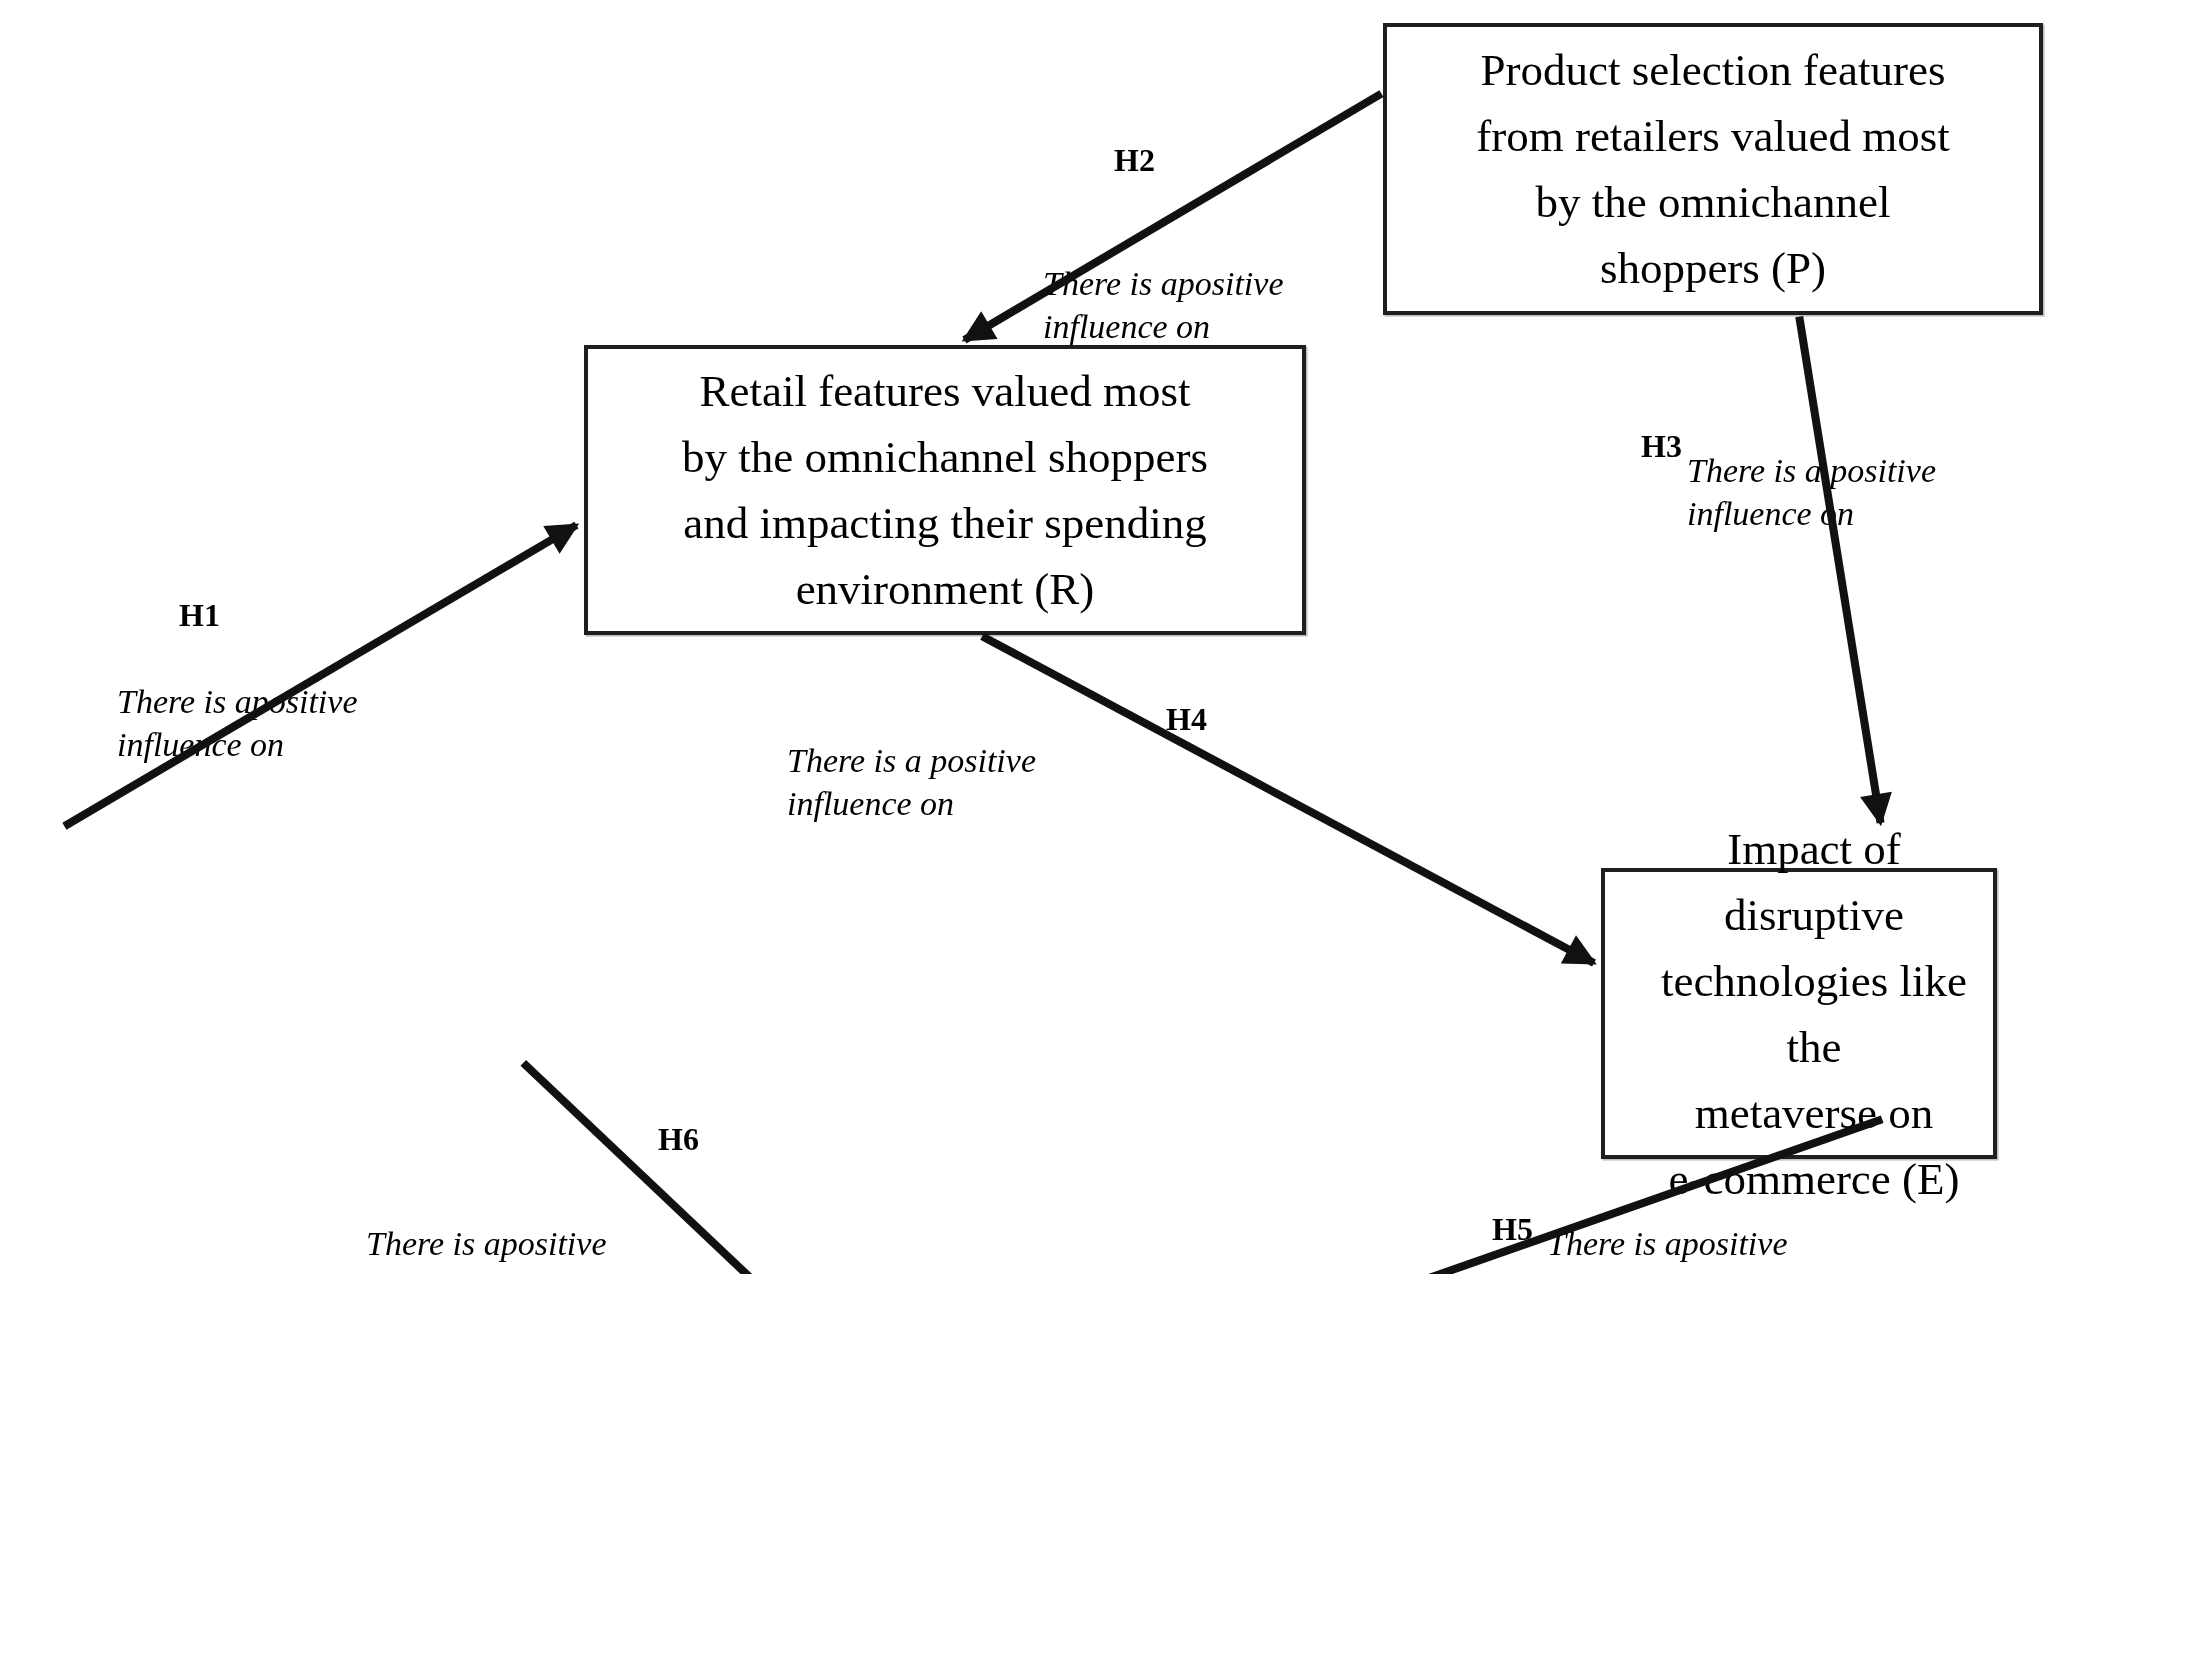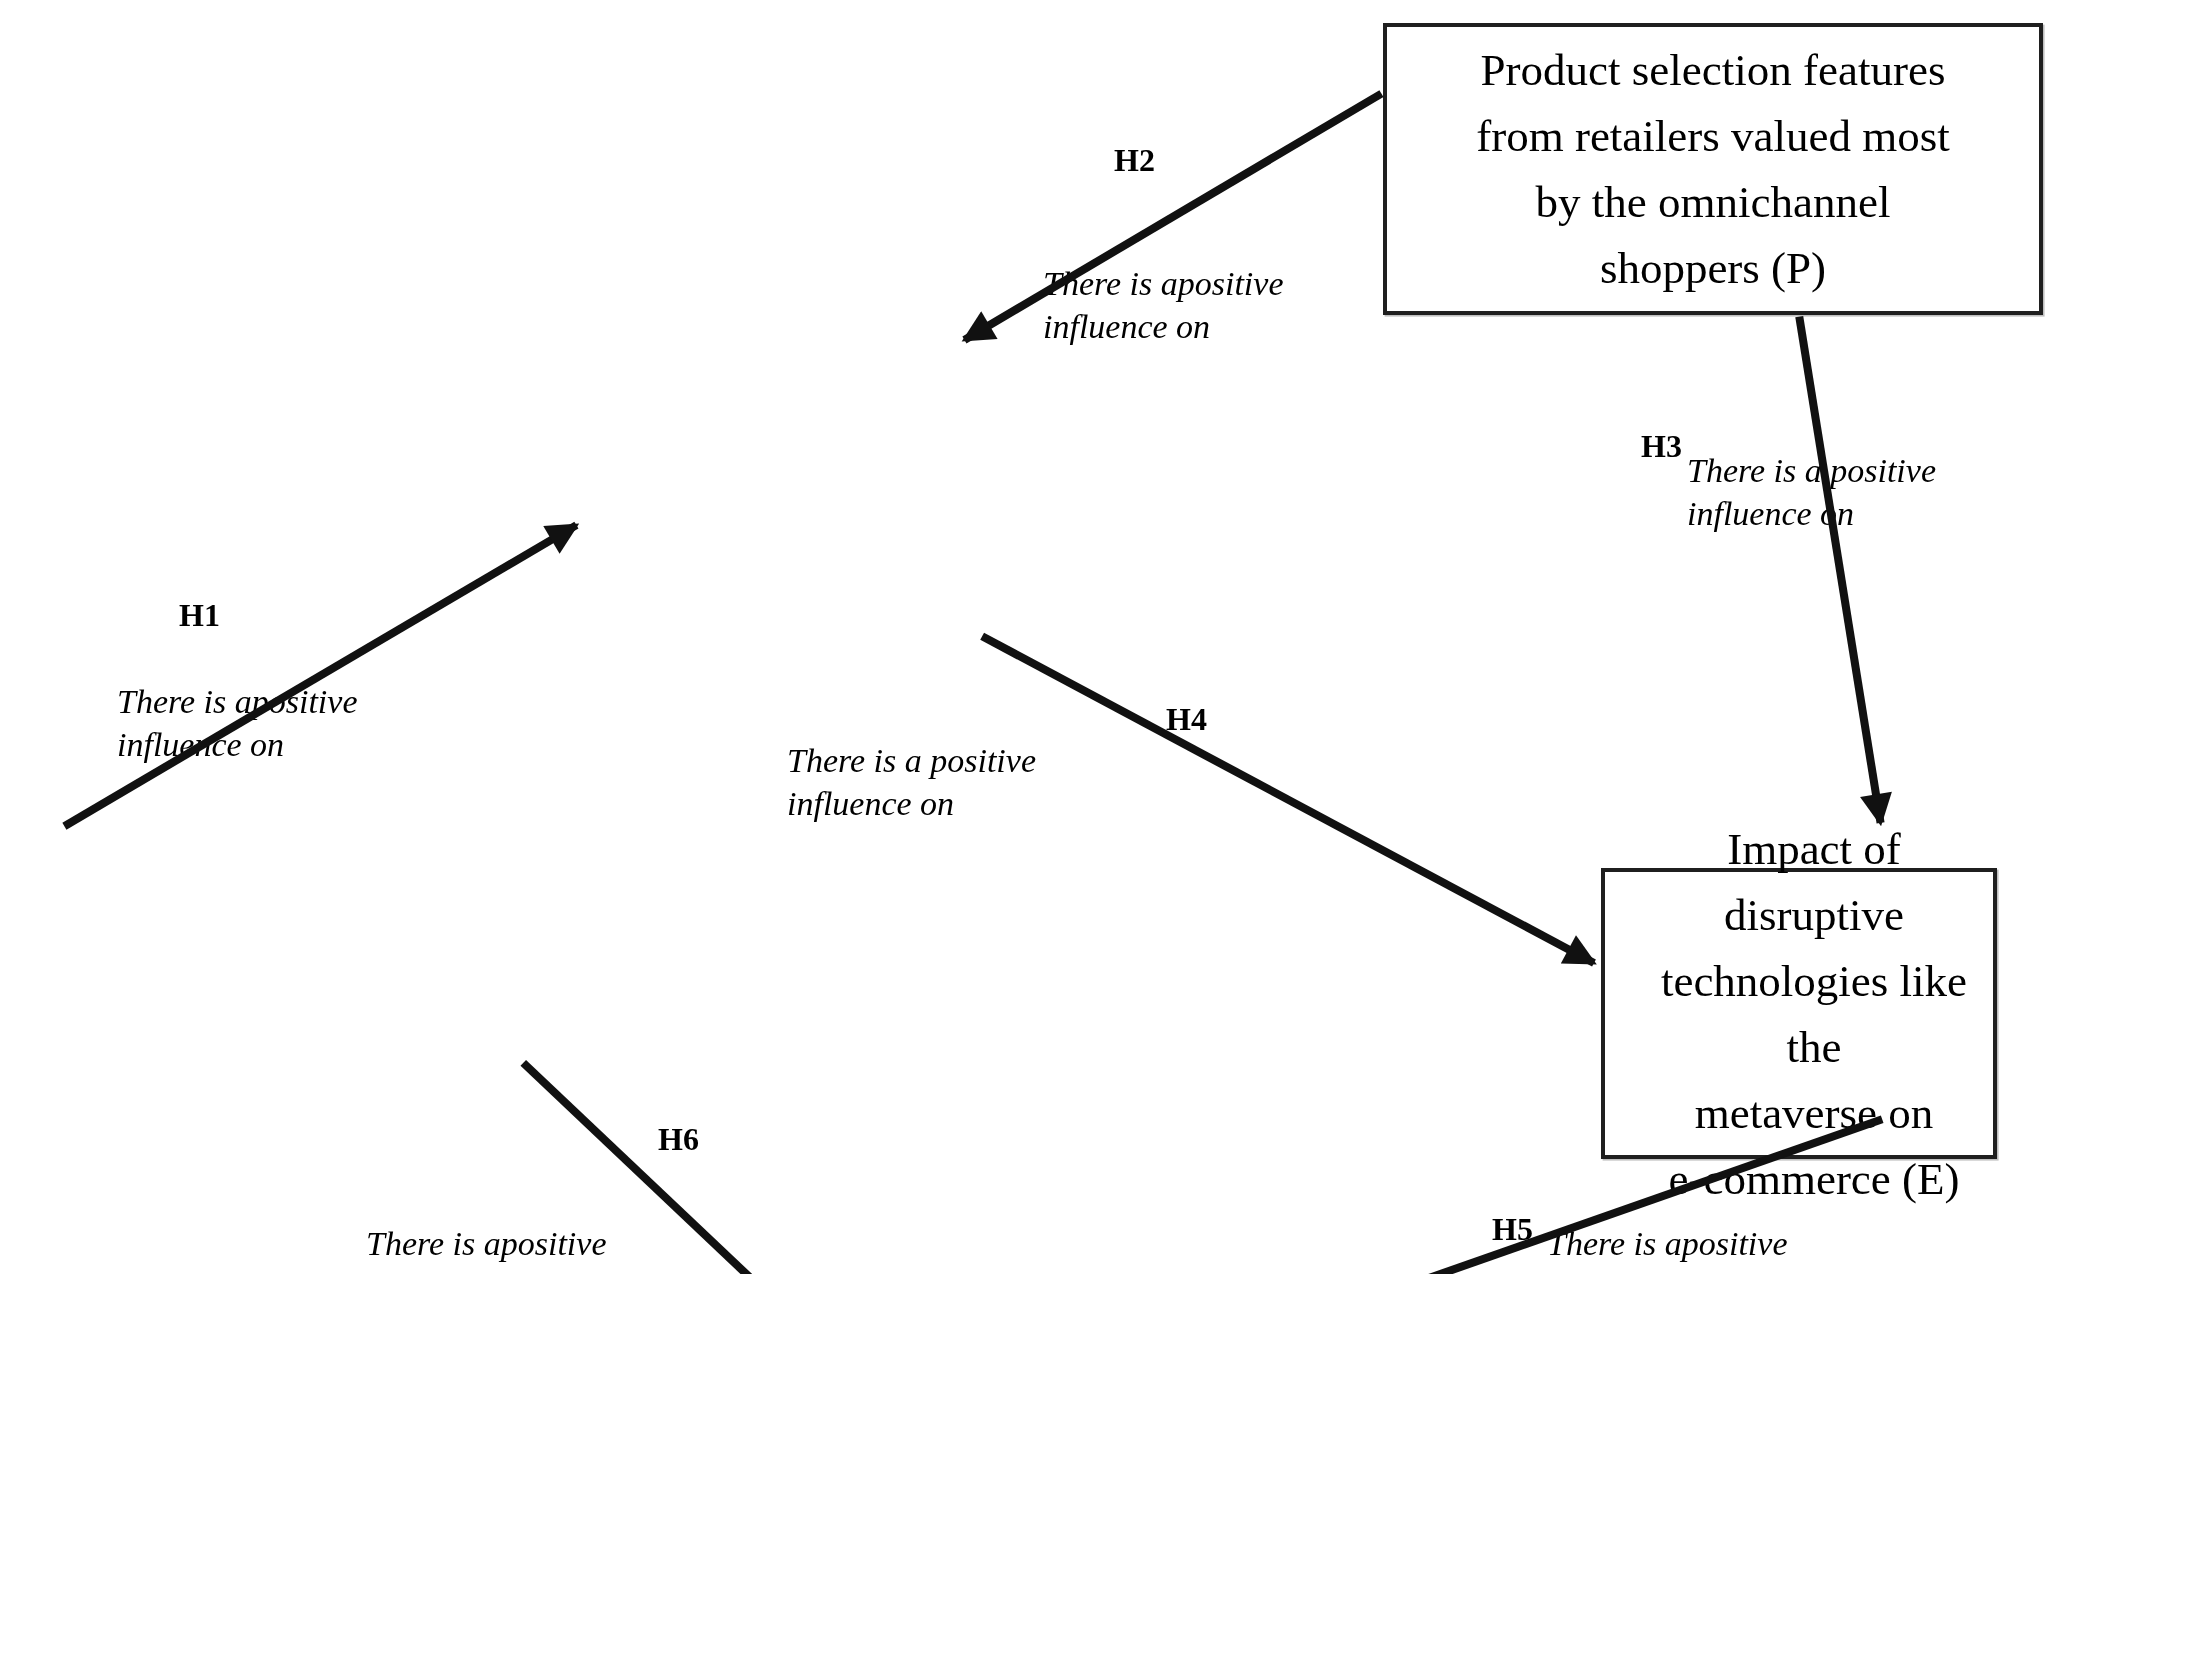--- a/index.html
+++ b/index.html
@@ -79,20 +79,24 @@
 </style>
 </head>
 <body>
 
 <div class="canvas">
 
   <div class="node node-p">Product selection features
 from retailers valued most
 by the omnichannel
 shoppers (P)</div>
+  <div class="node node-r">Retail features valued most
+by the omnichannel shoppers
+and impacting their spending
+environment (R)</div>
   <div class="node node-e">Impact of disruptive
 technologies like the
 metaverse on
 e-commerce (E)</div>
 
   <div class="hlabel hl-1">H1</div>
   <div class="hlabel hl-2">H2</div>
   <div class="hlabel hl-3">H3</div>
   <div class="hlabel hl-4">H4</div>
   <div class="hlabel hl-5">H5</div>

